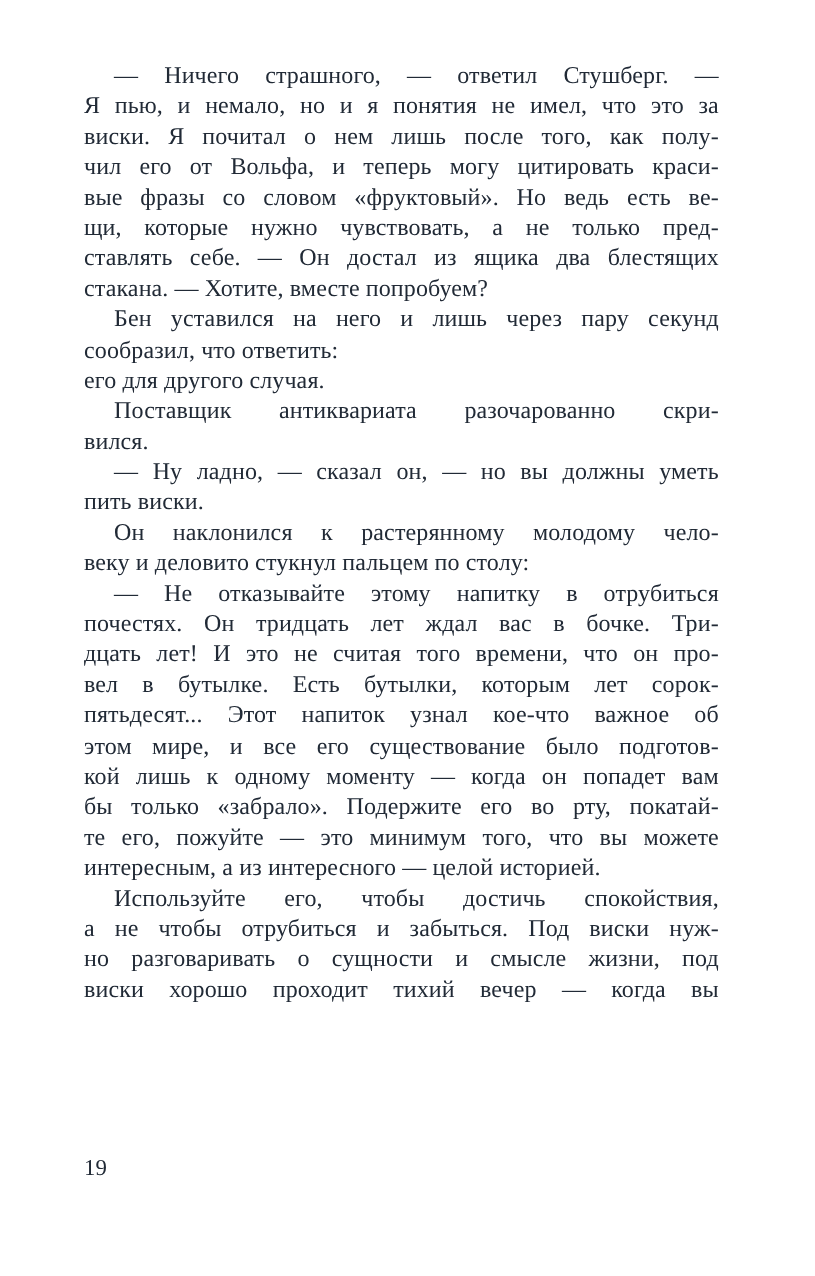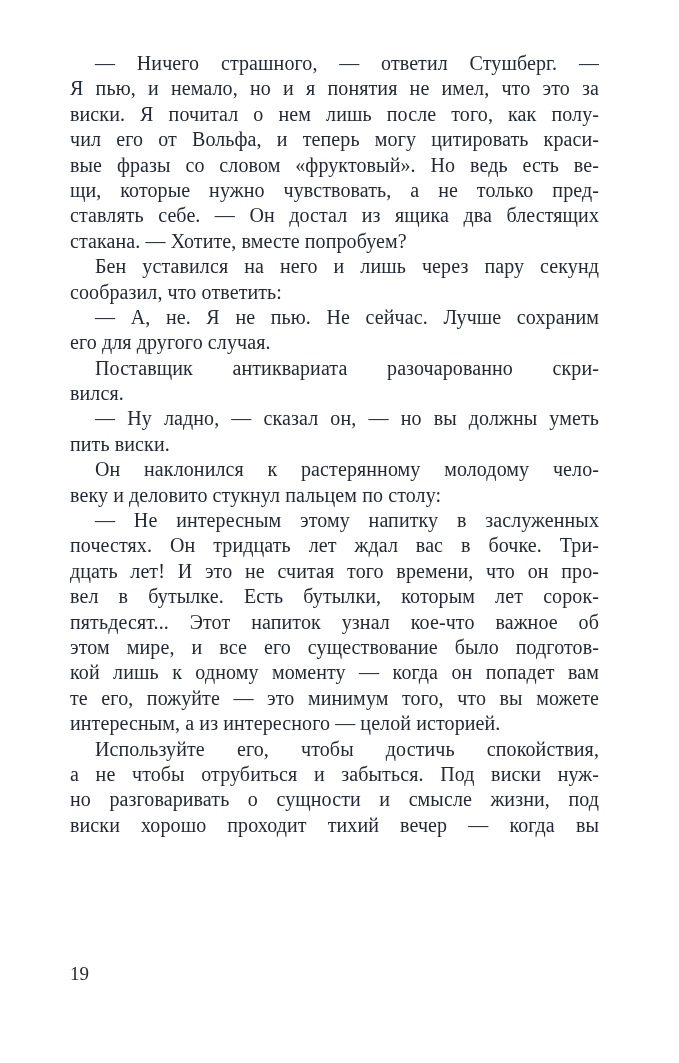--- a/index.html
+++ b/index.html
@@ -56,35 +56,35 @@
       <div class="line indent">— Ничего страшного, — ответил Стушберг. —</div>
       <div class="line">Я пью, и немало, но и я понятия не имел, что это за</div>
       <div class="line">виски. Я почитал о нем лишь после того, как полу-</div>
       <div class="line">чил его от Вольфа, и теперь могу цитировать краси-</div>
       <div class="line">вые фразы со словом «фруктовый». Но ведь есть ве-</div>
       <div class="line">щи, которые нужно чувствовать, а не только пред-</div>
       <div class="line">ставлять себе. — Он достал из ящика два блестящих</div>
       <div class="line para-end">стакана. — Хотите, вместе попробуем?</div>
       <div class="line indent">Бен уставился на него и лишь через пару секунд</div>
       <div class="line para-end">сообразил, что ответить:</div>
-      <div class="line indent">— А, не. Я не пью. Не сейчас. Лучше сохраним</div>
       <div class="line para-end">его для другого случая.</div>
       <div class="line indent">Поставщик антиквариата разочарованно скри-</div>
       <div class="line para-end">вился.</div>
       <div class="line indent">— Ну ладно, — сказал он, — но вы должны уметь</div>
       <div class="line para-end">пить виски.</div>
       <div class="line indent">Он наклонился к растерянному молодому чело-</div>
       <div class="line para-end">веку и деловито стукнул пальцем по столу:</div>
-      <div class="line indent">— Не интересным этому напитку в заслуженных</div>
+      <div class="line indent">— Не отказывайте этому напитку в отрубиться</div>
       <div class="line">почестях. Он тридцать лет ждал вас в бочке. Три-</div>
       <div class="line">дцать лет! И это не считая того времени, что он про-</div>
       <div class="line">вел в бутылке. Есть бутылки, которым лет сорок-</div>
       <div class="line">пятьдесят... Этот напиток узнал кое-что важное об</div>
       <div class="line">этом мире, и все его существование было подготов-</div>
       <div class="line">кой лишь к одному моменту — когда он попадет вам</div>
+      <div class="line">бы только «забрало». Подержите его во рту, покатай-</div>
       <div class="line">те его, пожуйте — это минимум того, что вы можете</div>
       <div class="line para-end">интересным, а из интересного — целой историей.</div>
       <div class="line indent">Используйте его, чтобы достичь спокойствия,</div>
       <div class="line">а не чтобы отрубиться и забыться. Под виски нуж-</div>
       <div class="line">но разговаривать о сущности и смысле жизни, под</div>
       <div class="line">виски хорошо проходит тихий вечер — когда вы</div>
     </div>
   <div class="page-number">19</div>
 </div>
 

